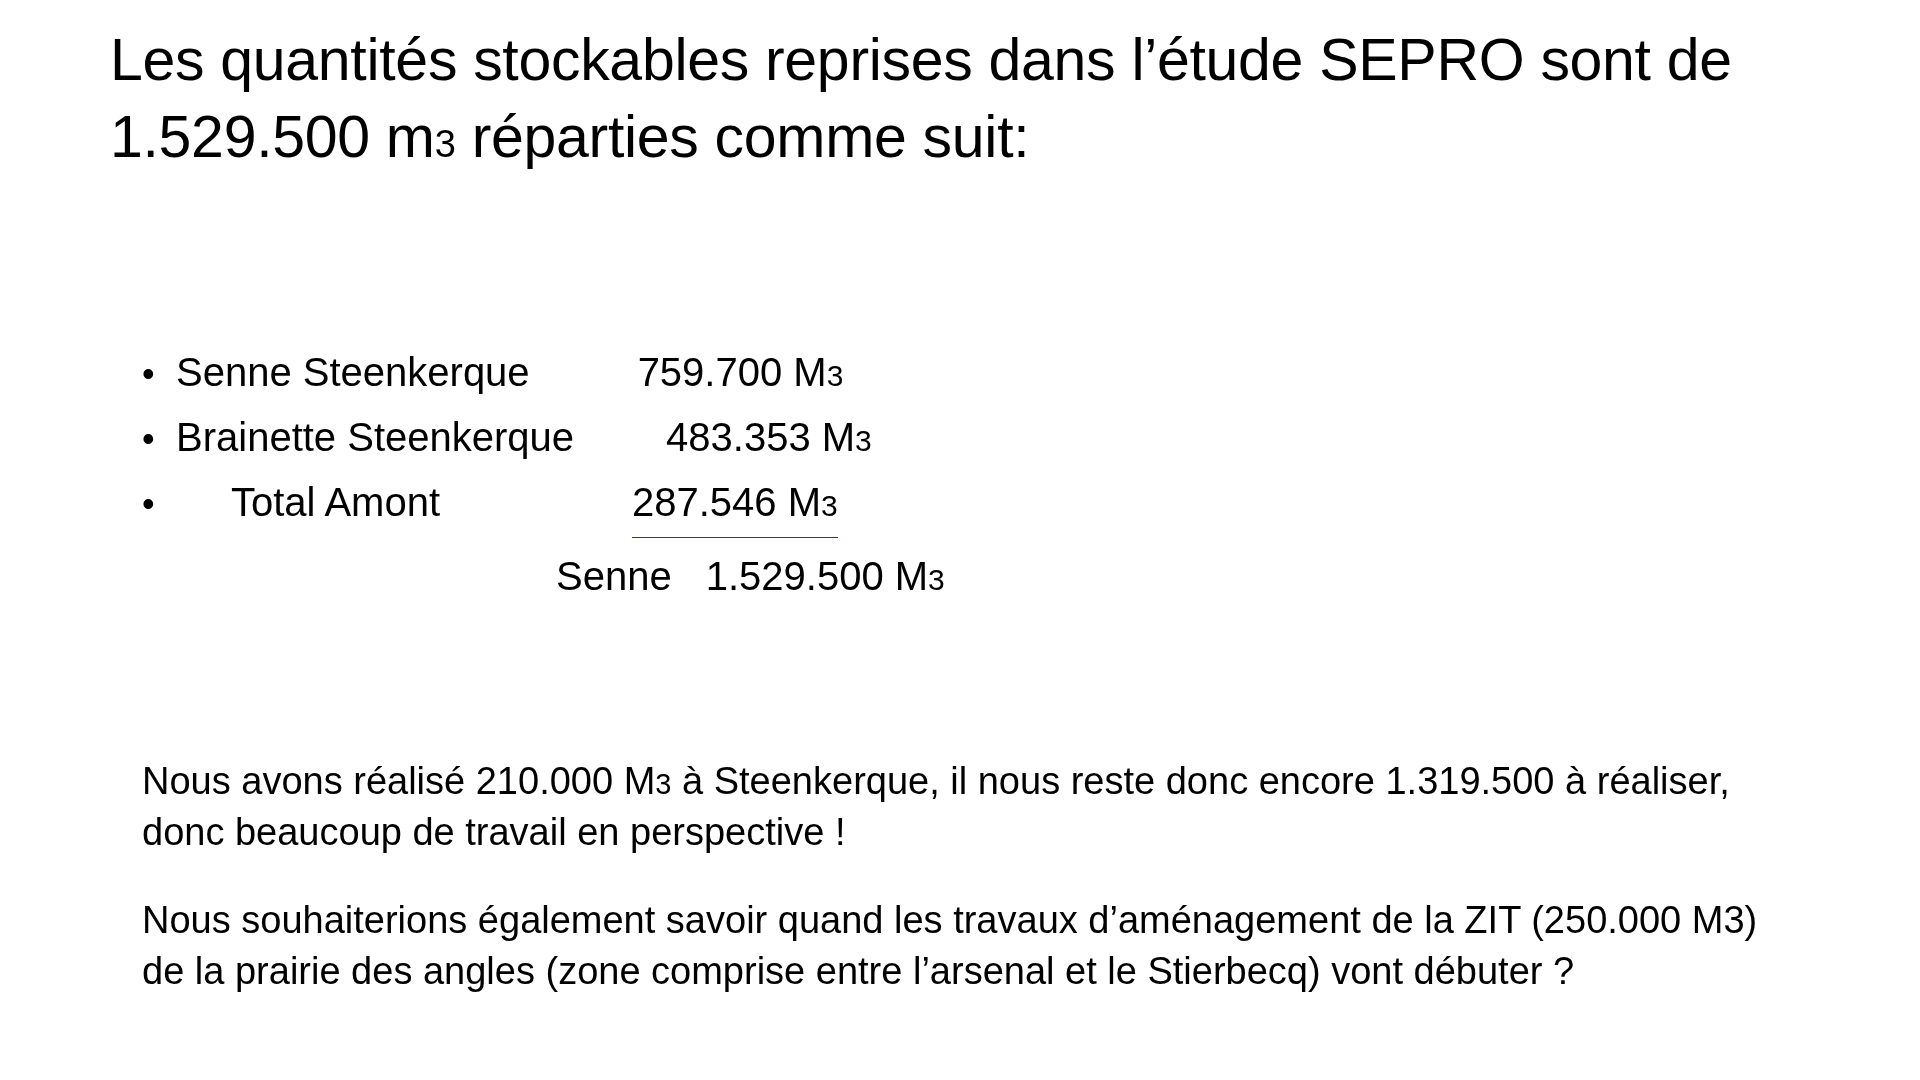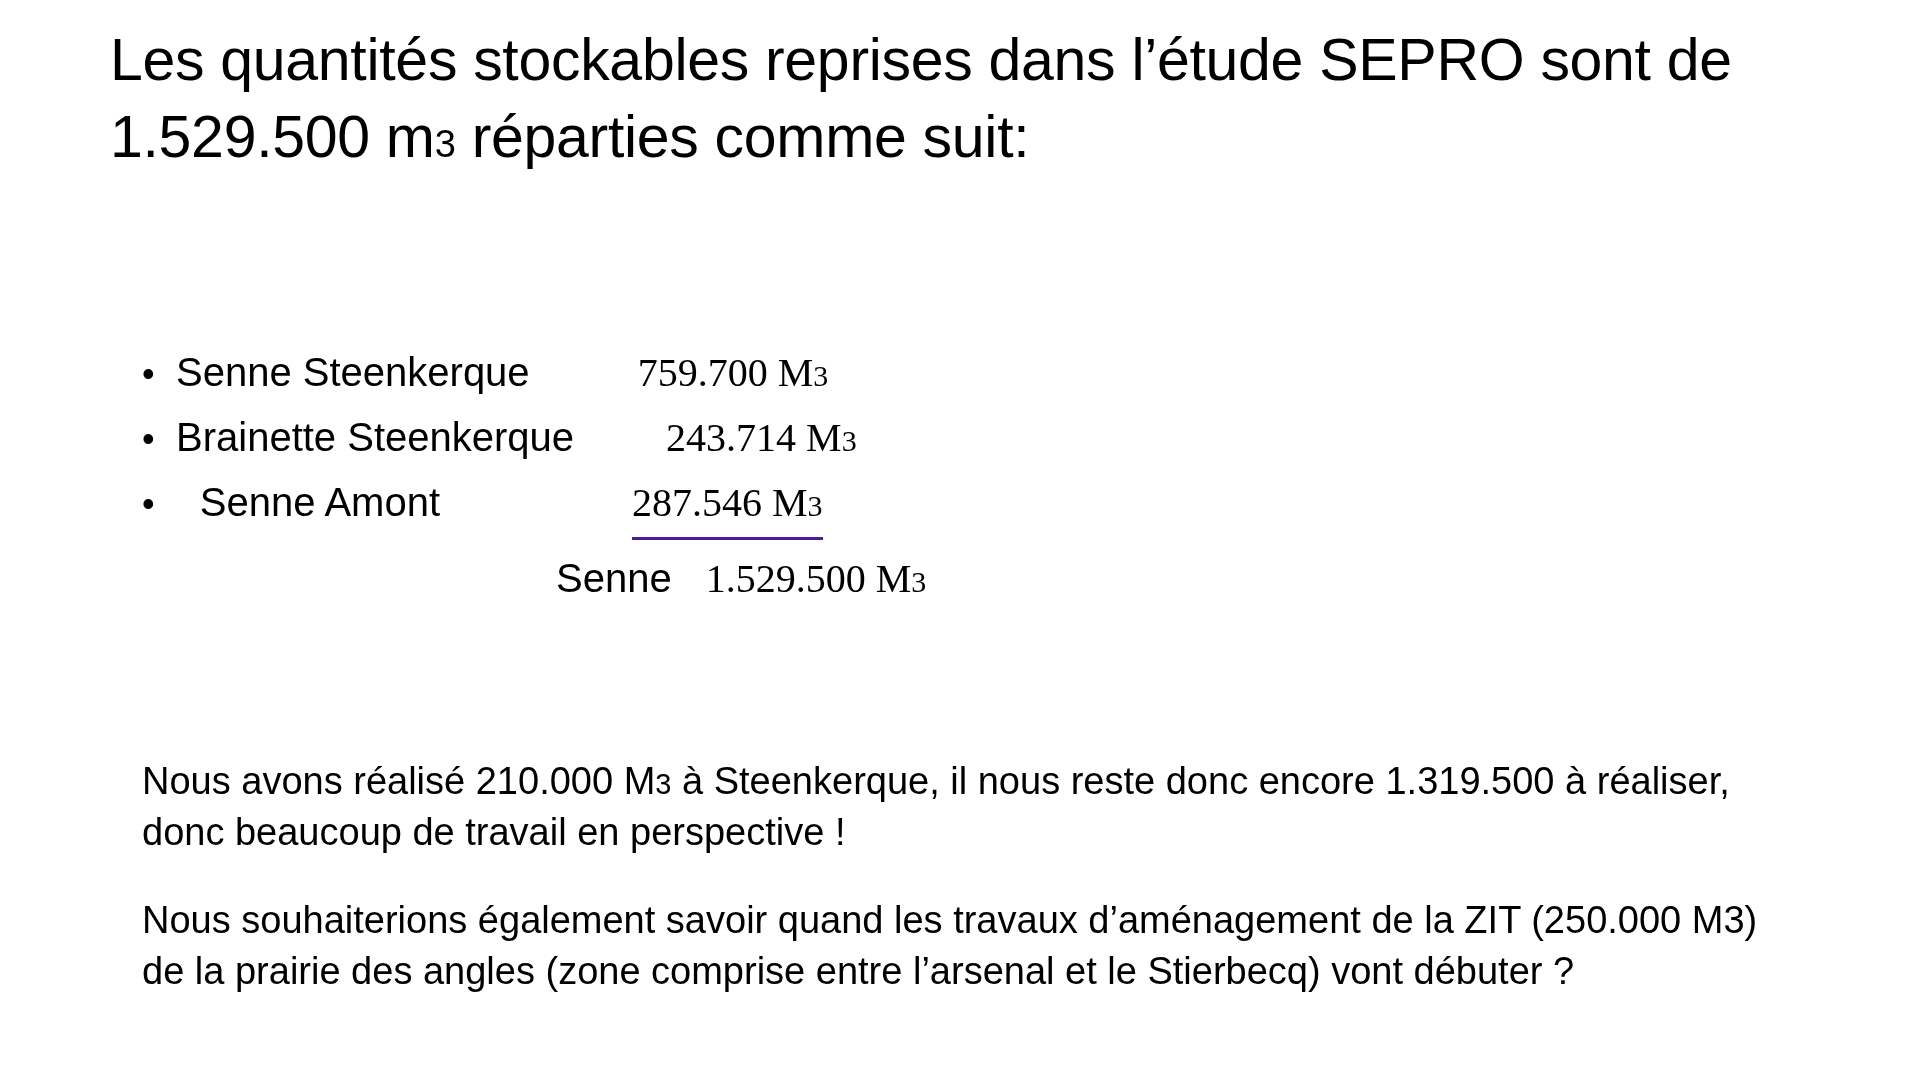--- a/index.html
+++ b/index.html
@@ -65,27 +65,26 @@
   }
   .b-col-label {
     flex: 0 0 auto;
     text-align: right;
   }
   .b-spacer-1 { flex: 0 0 108px; }
   .b-spacer-2 { flex: 0 0 92px; }
   .b-spacer-3 { flex: 0 0 auto; }
   .qty {
     display: inline-block;
-    font-family: Liberation Serif, serif;
   }
   .qty .sub, .bullet-label .sub, .total-row .sub {
     font-size: 30px;
   }
   .underlined {
-    border-bottom: 3px solid #4c1d95;
+    border-bottom: 1px solid #4c1d95;
     padding-bottom: 1px;
   }
 
   .total-row {
     display: flex;
     align-items: baseline;
     font-size: 40px;
     line-height: 1.63;
     margin-top: 6px;
     padding-left: 414px;
@@ -126,26 +125,26 @@
       <span class="bullet-dot">•</span>
       <span class="bullet-label b-col-label">Senne Steenkerque</span>
       <span class="b-spacer-1"></span>
       <span class="qty"><span>759.700 M</span><span class="sub">3</span></span>
     </div>
 
     <div class="bullet-row">
       <span class="bullet-dot">•</span>
       <span class="bullet-label b-col-label">Brainette Steenkerque</span>
       <span class="b-spacer-2"></span>
-      <span class="qty"><span>243.714 M</span><span class="sub">3</span></span>
+      <span class="qty"><span>483.353 M</span><span class="sub">3</span></span>
     </div>
 
     <div class="bullet-row">
       <span class="bullet-dot">•</span>
-      <span class="bullet-label b-col-label" style="flex:0 0 264px;">Senne Amont</span>
+      <span class="bullet-label b-col-label" style="flex:0 0 264px;">Total Amont</span>
       <span class="b-spacer-3" style="flex:0 0 192px;"></span>
       <span class="qty underlined"><span>287.546 M</span><span class="sub">3</span></span>
     </div>
 
     <div class="total-row">
       <span class="total-label">Senne</span>
       <span class="qty"><span>1.529.500 M</span><span class="sub">3</span></span>
     </div>
 
   </div>

